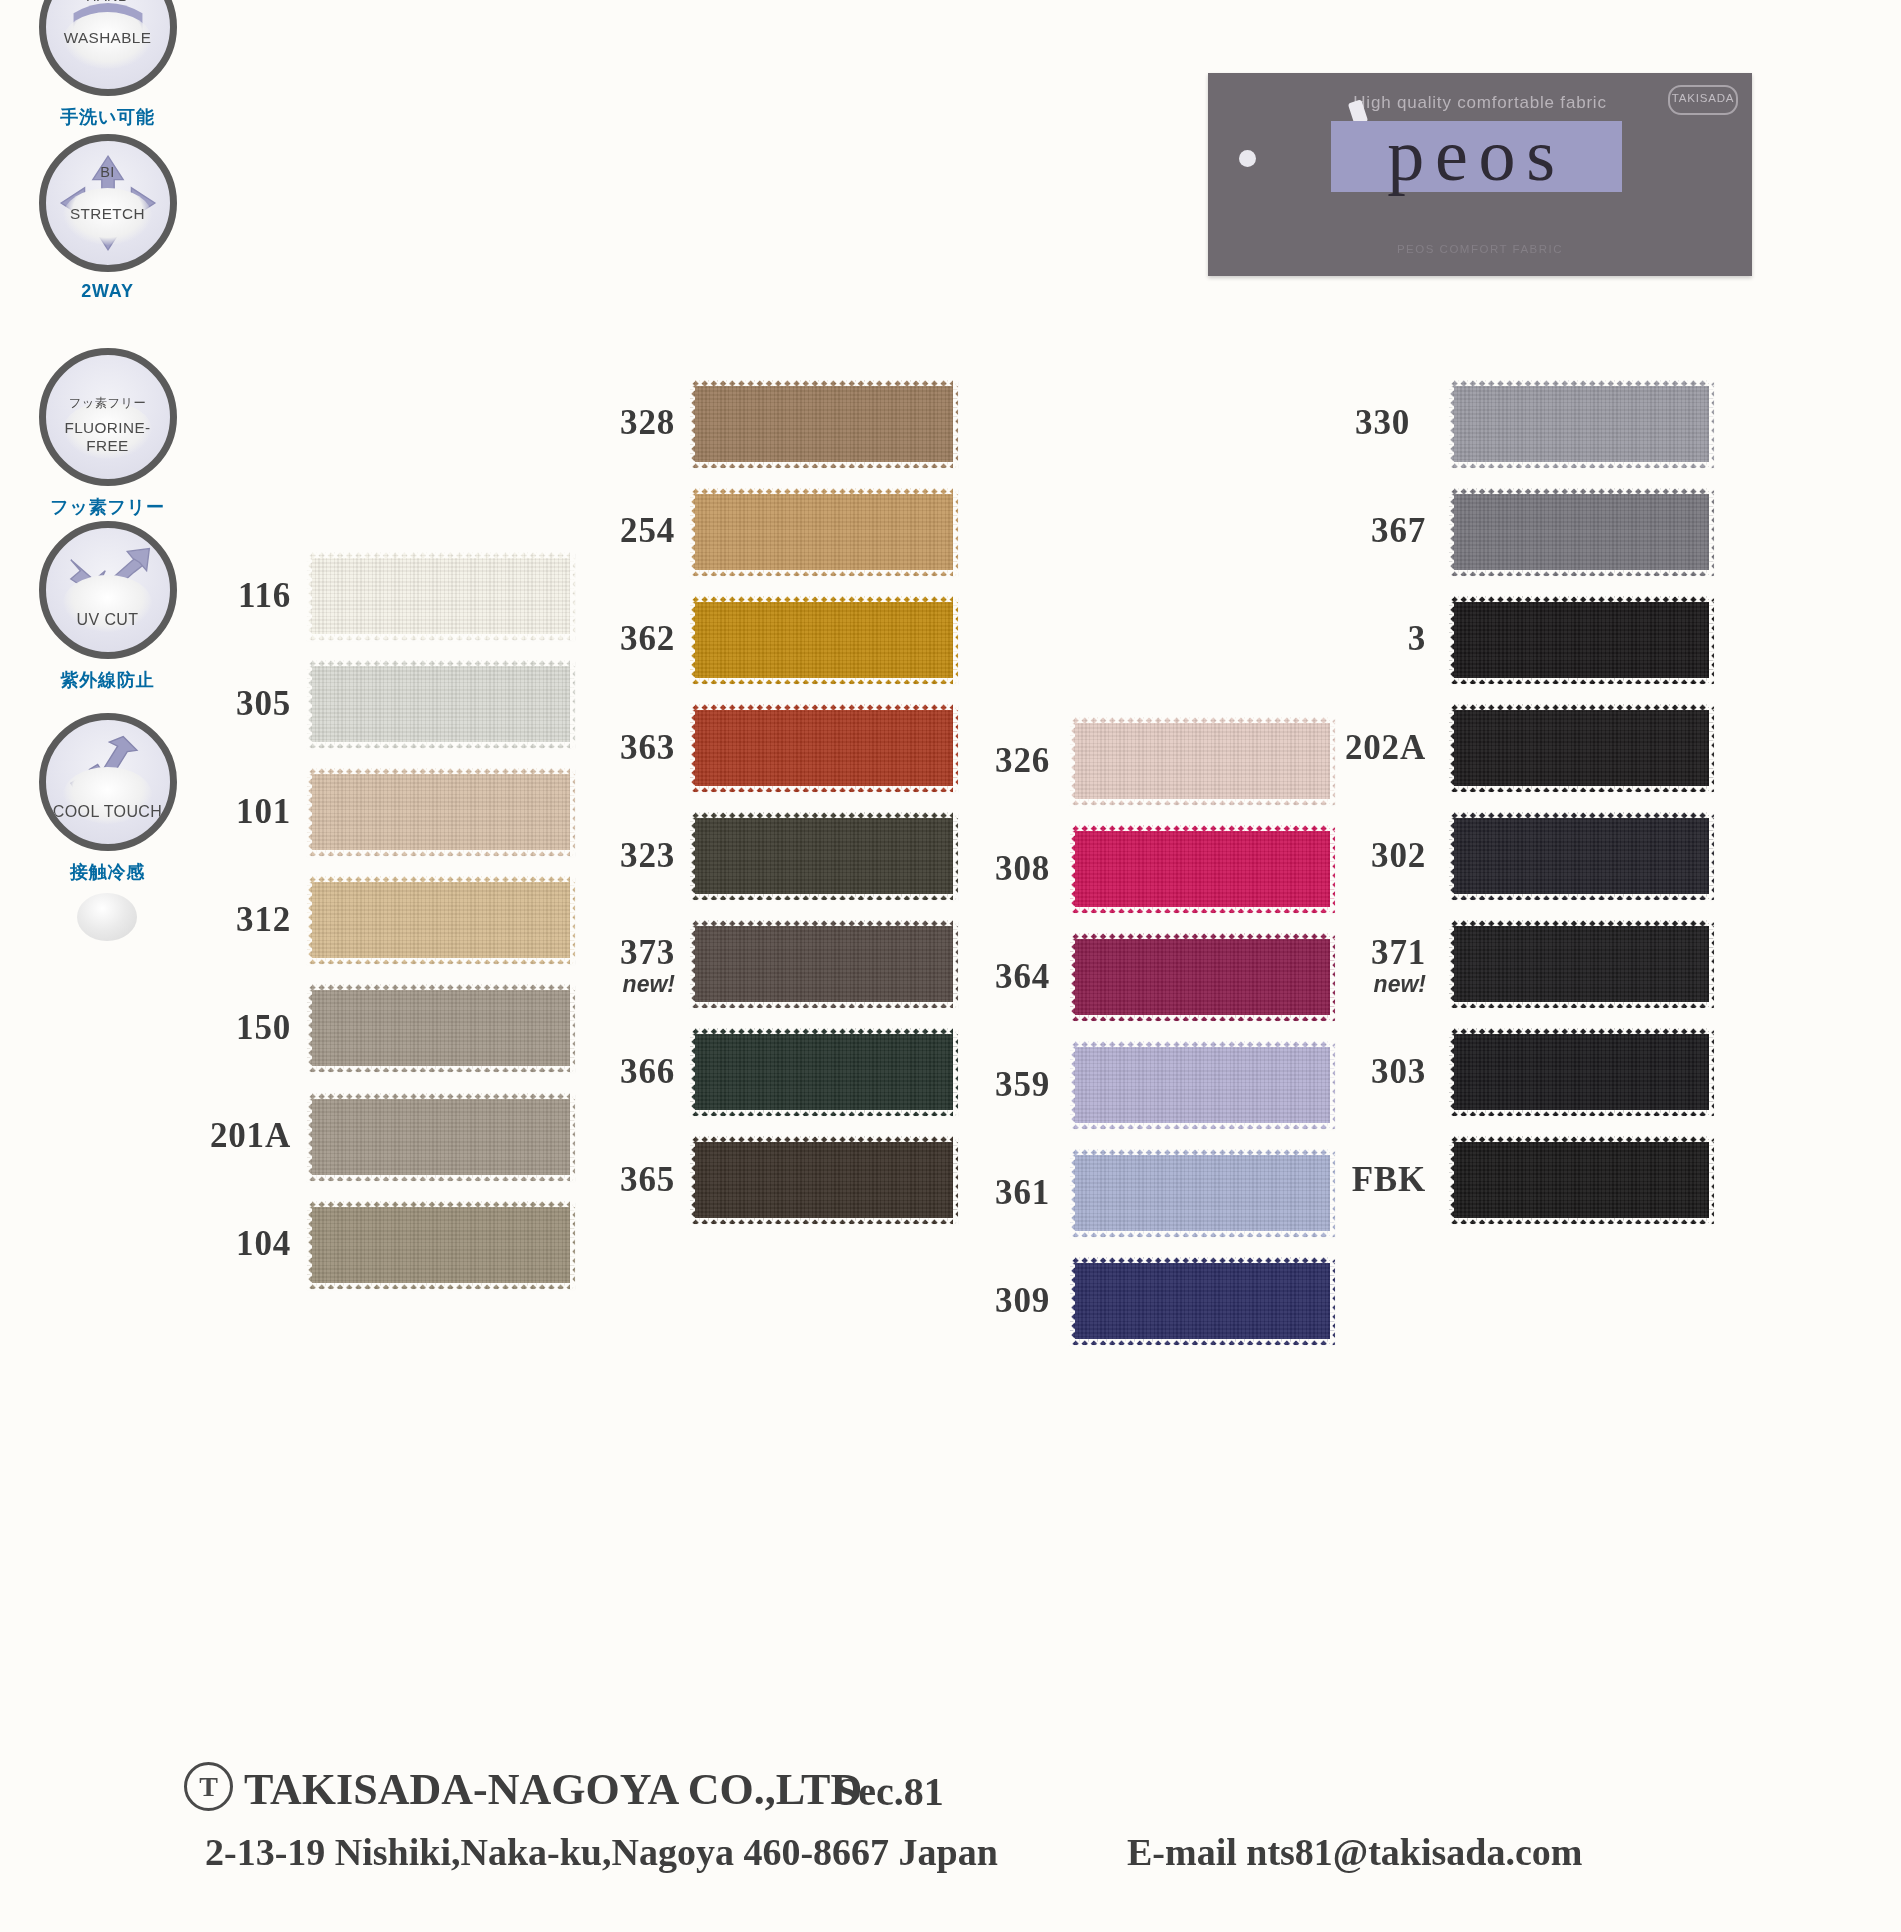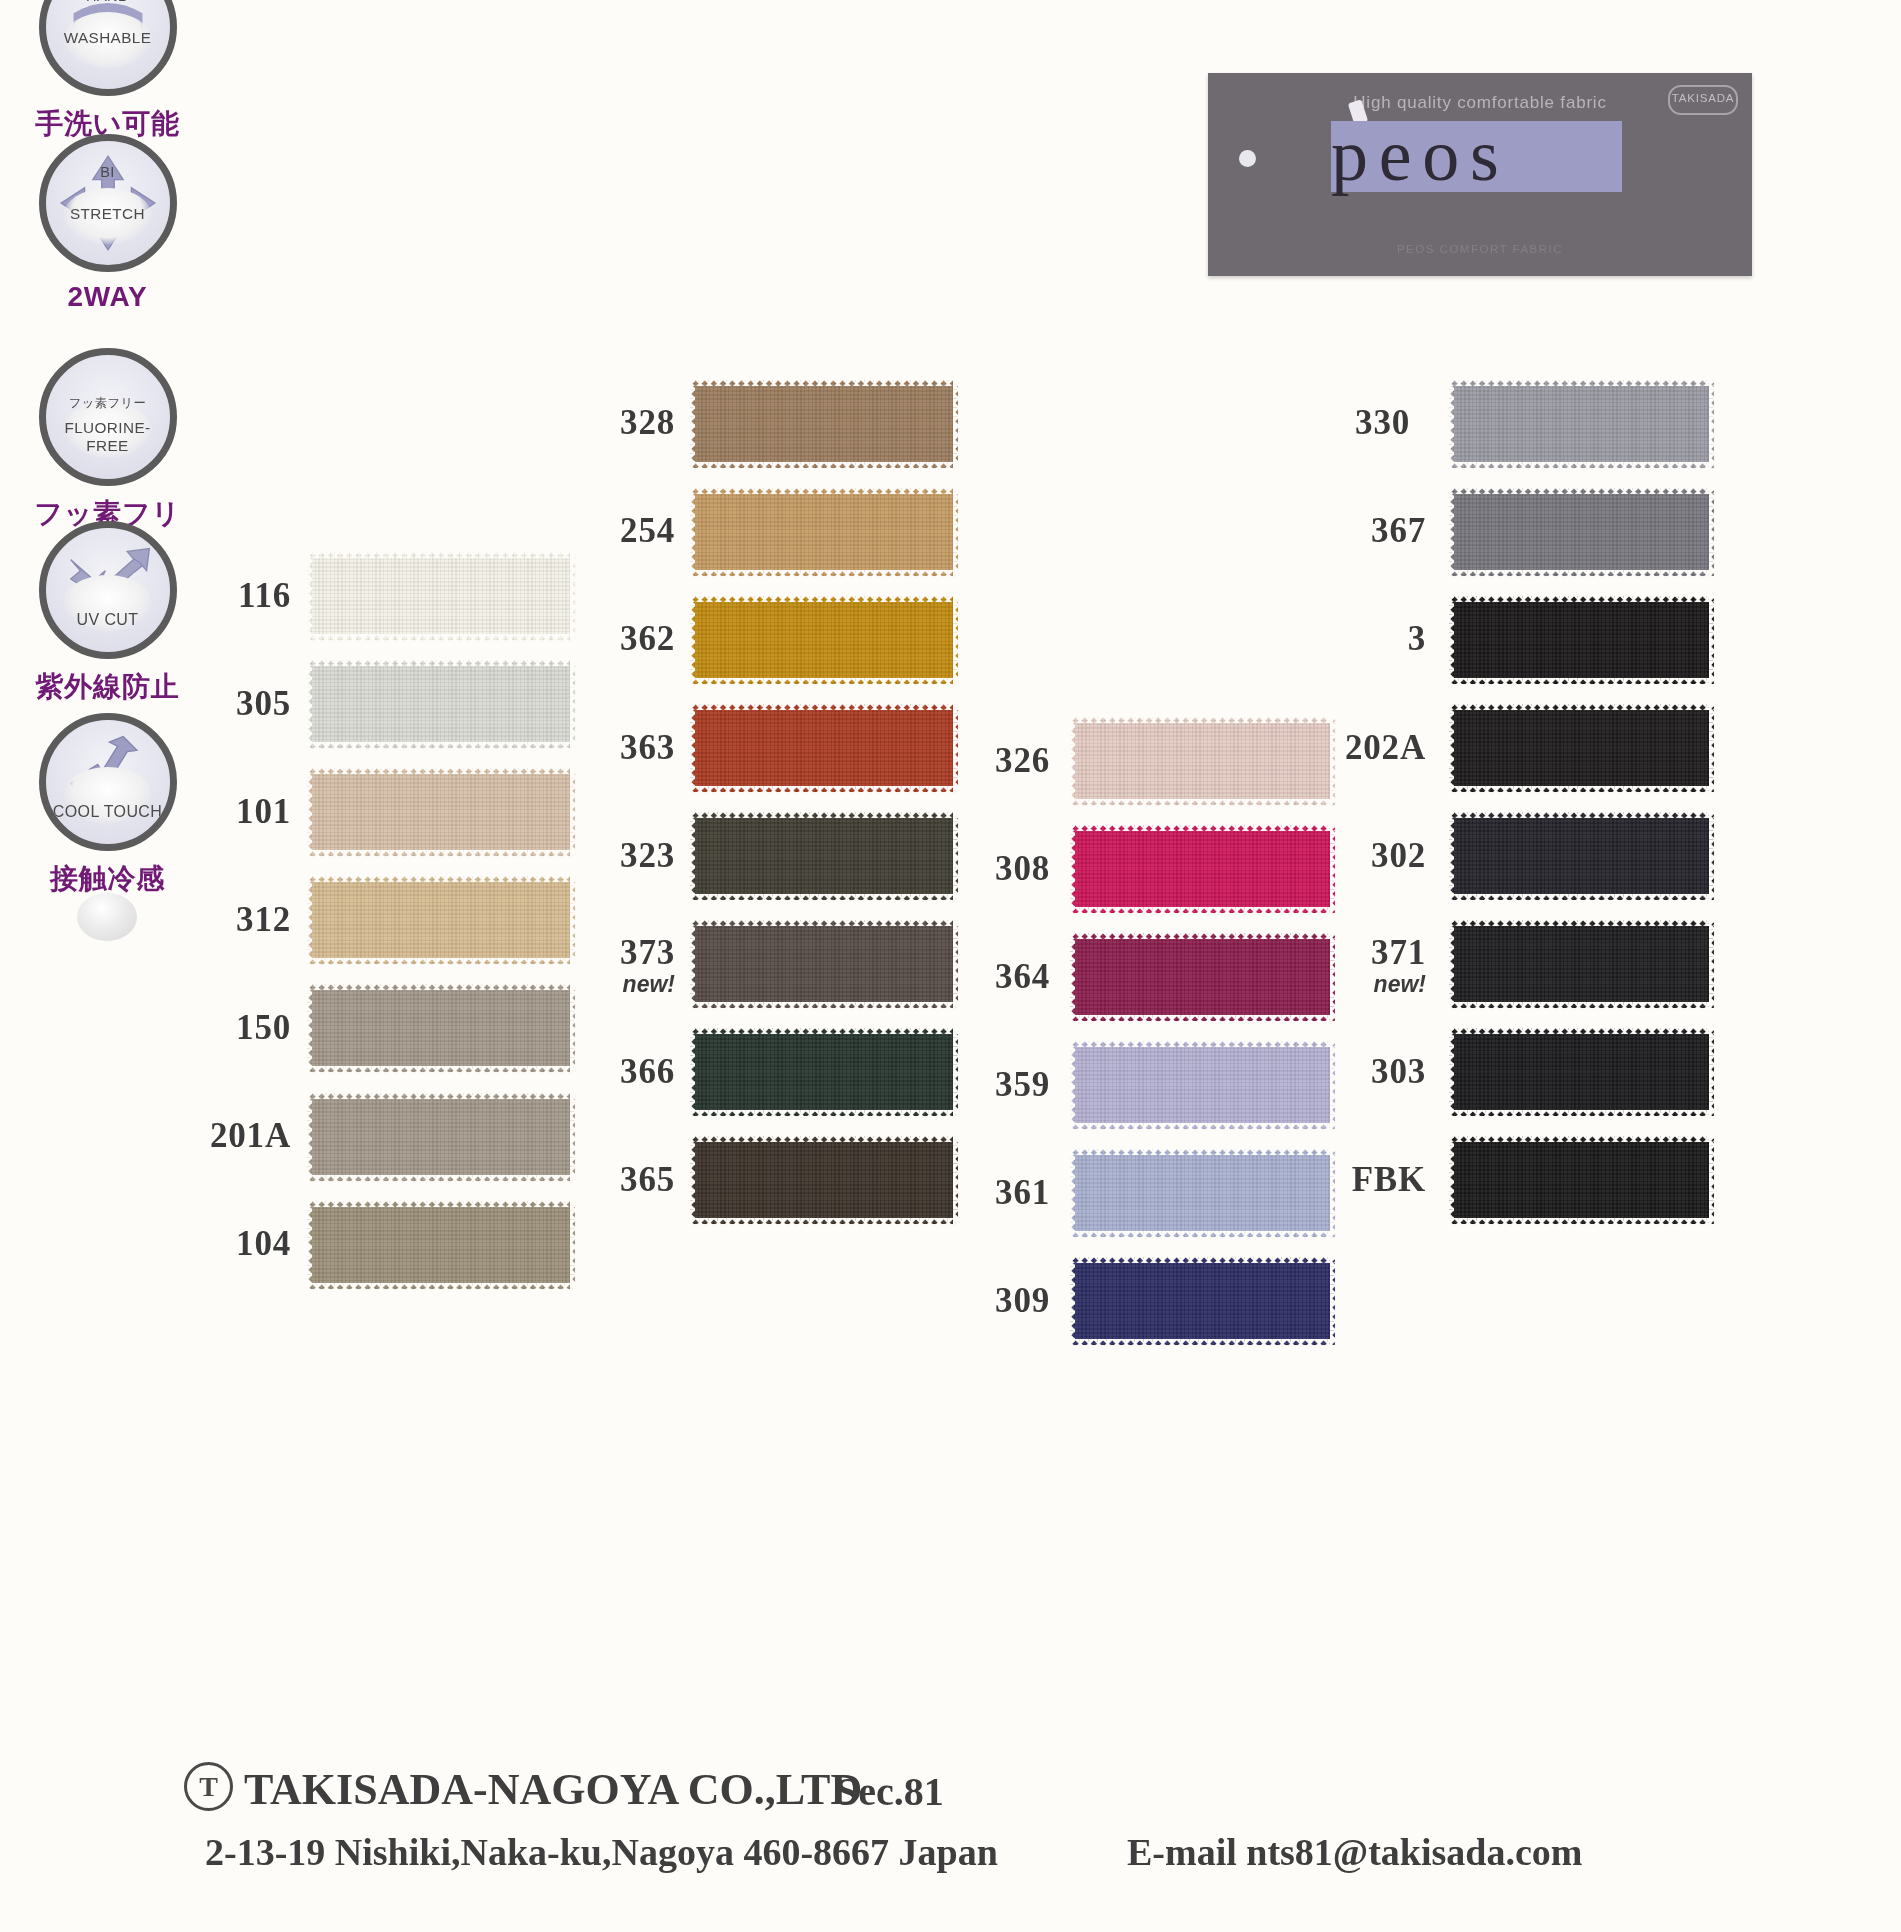--- a/index.html
+++ b/index.html
@@ -63,21 +63,21 @@
     font-family:"Liberation Sans",sans-serif;
     font-weight:400;color:#4a4a4a;text-align:center;
     letter-spacing:0.4px;
   }
   .badge .b-top{top:23px;font-size:14.6px;}
   .badge .b-mid{top:64px;font-size:15.3px;}
   .badge .b-low{top:83px;font-size:16px;}
   .badge .b-sm{top:40px;font-size:12.3px;}
   .badge-cap{
     margin-top:9.2px;font-family:"Liberation Sans",sans-serif;
-    font-size:28px;color:#701a75;font-weight:700;letter-spacing:0.8px;
+    font-size:18px;color:#0369a1;font-weight:700;letter-spacing:0.8px;
   }
   .arrow-cross{position:absolute;inset:0;}
   .sheen{
     position:absolute;left:14%;right:14%;bottom:16%;height:46%;
     border-radius:50%;
     background:radial-gradient(ellipse at 50% 40%, #ffffff 0%, #f0f0f0 55%, rgba(240,240,240,0) 72%);
   }
 
   
   .brandtag{
@@ -88,21 +88,21 @@
   .brandtag .tagline{
     position:absolute;top:20px;left:50%;transform:translateX(-50%);
     font-family:"Liberation Sans",sans-serif;font-size:17px;
     color:#b9b4ba;letter-spacing:0.8px;white-space:nowrap;
   }
   .brandtag .peosbox{
     position:absolute;left:123px;top:48px;width:291px;height:71px;
     background:#9d9cc4;
   }
   .brandtag .peos{
-    position:absolute;left:0;right:0;top:-3.1px;text-align:left;
+    position:absolute;left:0;right:0;top:-3.1px;text-align:center;
     font-family:"Liberation Serif",serif;font-size:74px;
     color:#2f2b36;letter-spacing:10.7px;line-height:1;
   }
   .brandtag .corner{
     position:absolute;right:14px;top:12.3px;width:66px;height:26px;
     border:2.3px solid #a9a4aa;border-radius:13px;
     font-family:Liberation Sans, sans-serif;font-size:11.5px;color:#c3bec4;
     text-align:center;line-height:23px;letter-spacing:0.8px;
   }
   .brandtag .dot1{position:absolute;left:31px;top:77px;width:17px;height:17px;border-radius:50%;background:#e9e8ee;}

